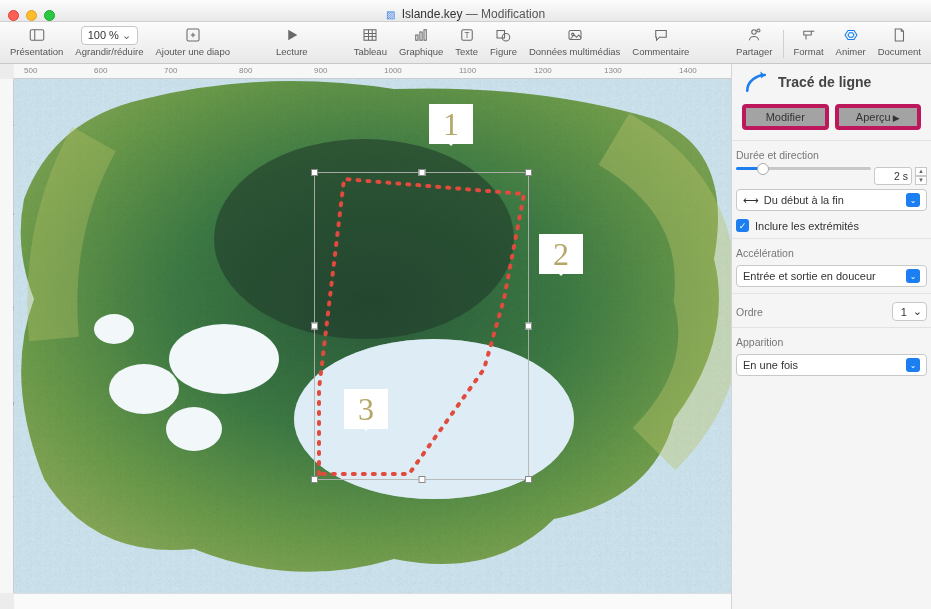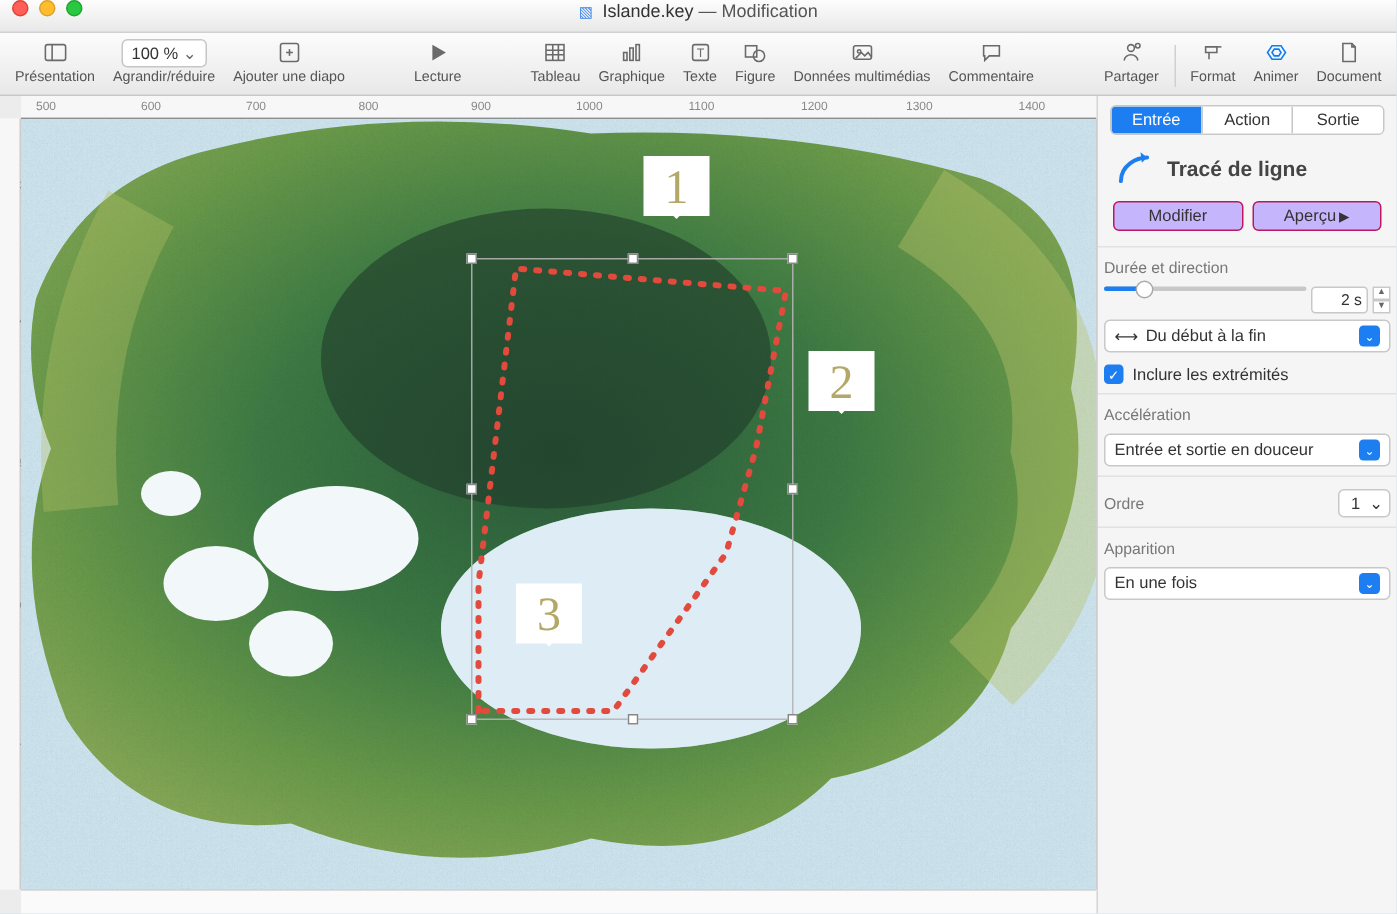--- a/index.html
+++ b/index.html
@@ -1,19 +1,19 @@
 <!DOCTYPE html>
 <html><head>
 <meta charset="utf-8">
 <style>
   * { box-sizing: border-box; margin: 0; padding: 0; font-family: -apple-system, "Helvetica Neue", Arial, sans-serif; }
   body { width: 931px; height: 609px; background: #ececec; overflow: hidden; position: relative; }
 
   
-  .titlebar { height: 22px; display: flex; align-items: flex-start; padding: 0 8px; background: linear-gradient(#fdfdfd,#e8e8e8); border-bottom:1px solid #d0d0d0; position:relative;}
+  .titlebar { height: 22px; display: flex; align-items: flex-end; padding: 0 8px; background: linear-gradient(#fdfdfd,#e8e8e8); border-bottom:1px solid #d0d0d0; position:relative;}
   .traffic { display:flex; gap:7px; }
   .dot { width:11px; height:11px; border-radius:50%; }
   .dot.red { background:#ff5f57; border:0.5px solid #e14038;}
   .dot.yellow { background:#ffbd2e; border:0.5px solid #e0a024;}
   .dot.green { background:#28c840; border:0.5px solid #1fa530;}
   .title-center { position:absolute; left:0; right:0; text-align:center; font-size:12px; color:#555;}
   .title-center .fn { color:#333; }
   .title-center .fnicon { color:#3a80e8; font-size:10px; margin-right:3px;}
 
   
@@ -57,21 +57,21 @@
   
   .inspector { position:absolute; top:64px; right:0; bottom:0; width:200px; background:#f5f5f5; border-left:1px solid #d5d5d5; font-size:11px; color:#333; display:flex; flex-direction:column;}
   .seg { display:flex; margin:6px 8px 4px; border:1px solid #c8c8c8; border-radius:4px; overflow:hidden;}
   .seg div { flex:1; text-align:center; padding:3px 0; background:#fff; cursor:default;}
   .seg div.active { background:#1d7ef2; color:#fff;}
   .seg div + div { border-left:1px solid #c8c8c8;}
   .insp-head { display:flex; align-items:center; padding:4px 10px 8px; gap:8px;}
   .insp-head .big { font-size:14px; font-weight:600; color:#444; flex:1;}
   .insp-head svg { width:28px; height:28px;}
   .insp-row-btns { display:flex; gap:6px; padding:0 10px 10px; }
-  .btn { flex:1; background:#c4b5fd; border:1px solid #be185d; border-radius:4px; padding:3px 6px; font-size:11px; text-align:center; cursor:default;}
+  .btn { flex:1; background:#a3a3a3; border:4px solid #be185d; border-radius:4px; padding:3px 6px; font-size:11px; text-align:center; cursor:default;}
   .btn .chev{ font-size:9px; margin-left:2px;}
   .section { padding:8px 4px 6px; border-top:1px solid #e2e2e2;}
   .section-title { font-size:10.5px; color:#777; margin-bottom:6px;}
   .slider-row { display:flex; align-items:flex-start; gap:3px;}
   .slider-track { flex:1; height:3px; background:#c8c8c8; border-radius:3px; position:relative;}
   .slider-fill { position:absolute; left:0; top:0; bottom:0; width:20%; background:#1d7ef2; border-radius:3px;}
   .slider-thumb { position:absolute; left:20%; top:50%; transform:translate(-50%,-50%); width:12px; height:12px; background:#fff; border:1px solid #aaa; border-radius:50%;}
   .mini-input { width:38px; border:1px solid #c8c8c8; border-radius:3px; background:#fff; font-size:10.5px; padding:2px 3px; text-align:right;}
   .stepper { display:flex; flex-direction:column; }
   .stepper div{ width:12px; height:9px; border:1px solid #c8c8c8; background:#fff; font-size:6px; line-height:6px; text-align:center; color:#666;}
@@ -313,25 +313,20 @@
       </div>
     <div class="marker" style="left:330px; top:310px;">
         <span>3</span>
       </div>
   </div>
 </div>
 
 <div class="hscroll"></div>
 
 <div class="inspector">
-  <div class="seg">
-    <div class="active">Entrée</div>
-    <div>Action</div>
-    <div>Sortie</div>
-  </div>
 
   <div class="insp-head">
     <svg viewBox="0 0 32 32">
         <path d="M6 26 C 6 14, 18 8, 26 8" fill="none" stroke="#1d7ef2" stroke-width="3" stroke-linecap="round"></path>
         <polygon points="26,8 21,4 22,12" fill="#1d7ef2"></polygon>
       </svg>
     <div class="big">Tracé de ligne</div>
   </div>
   <div class="insp-row-btns">
     <div class="btn">Modifier</div>

